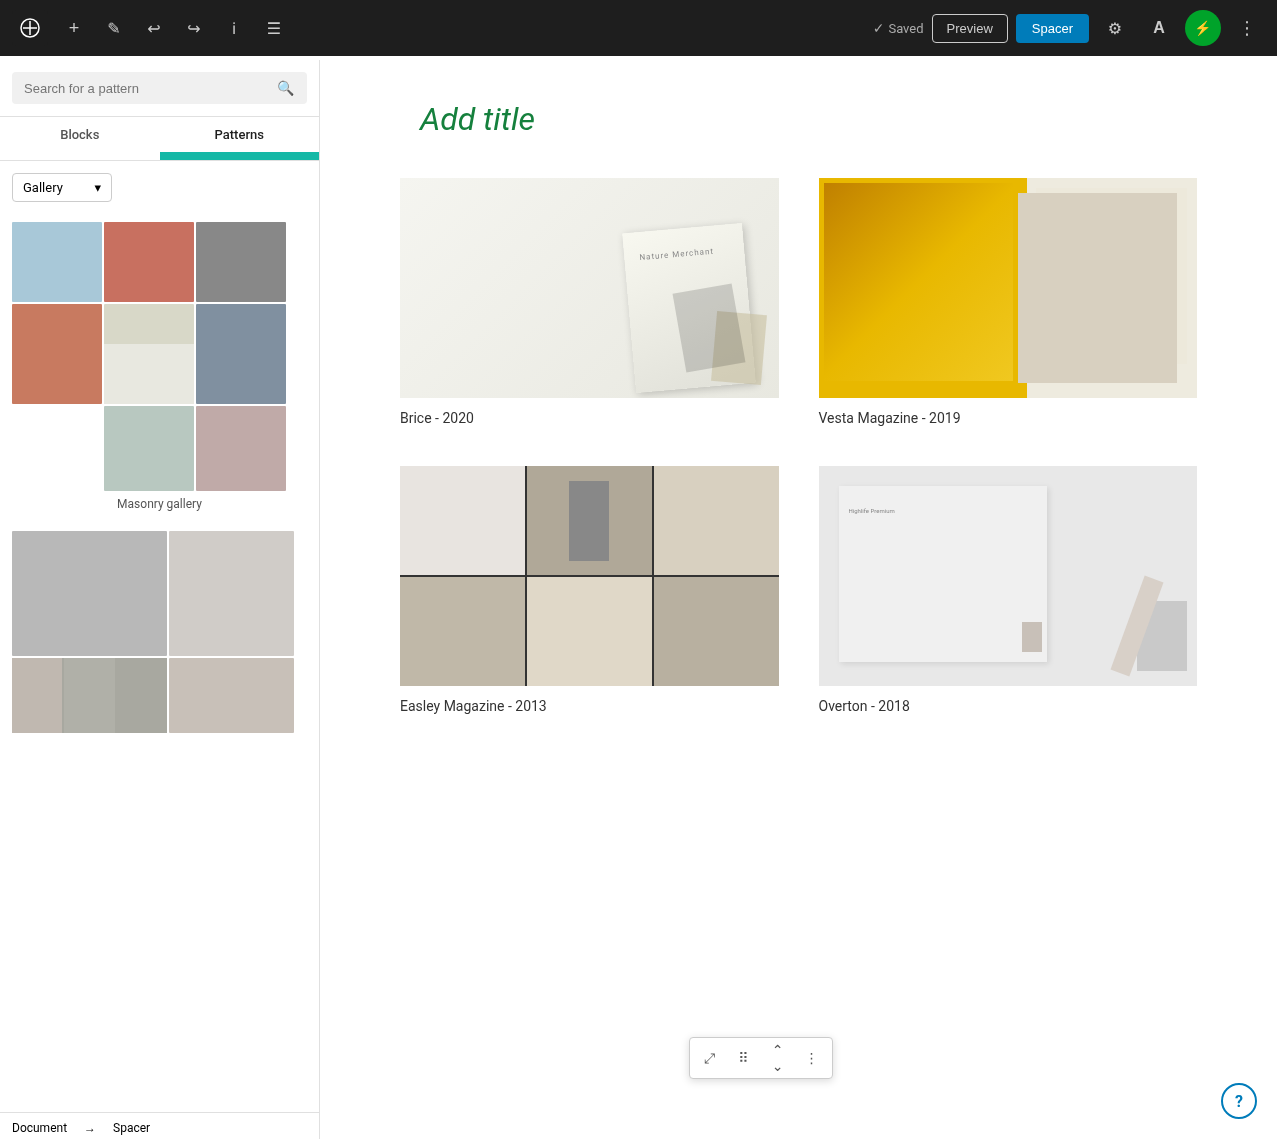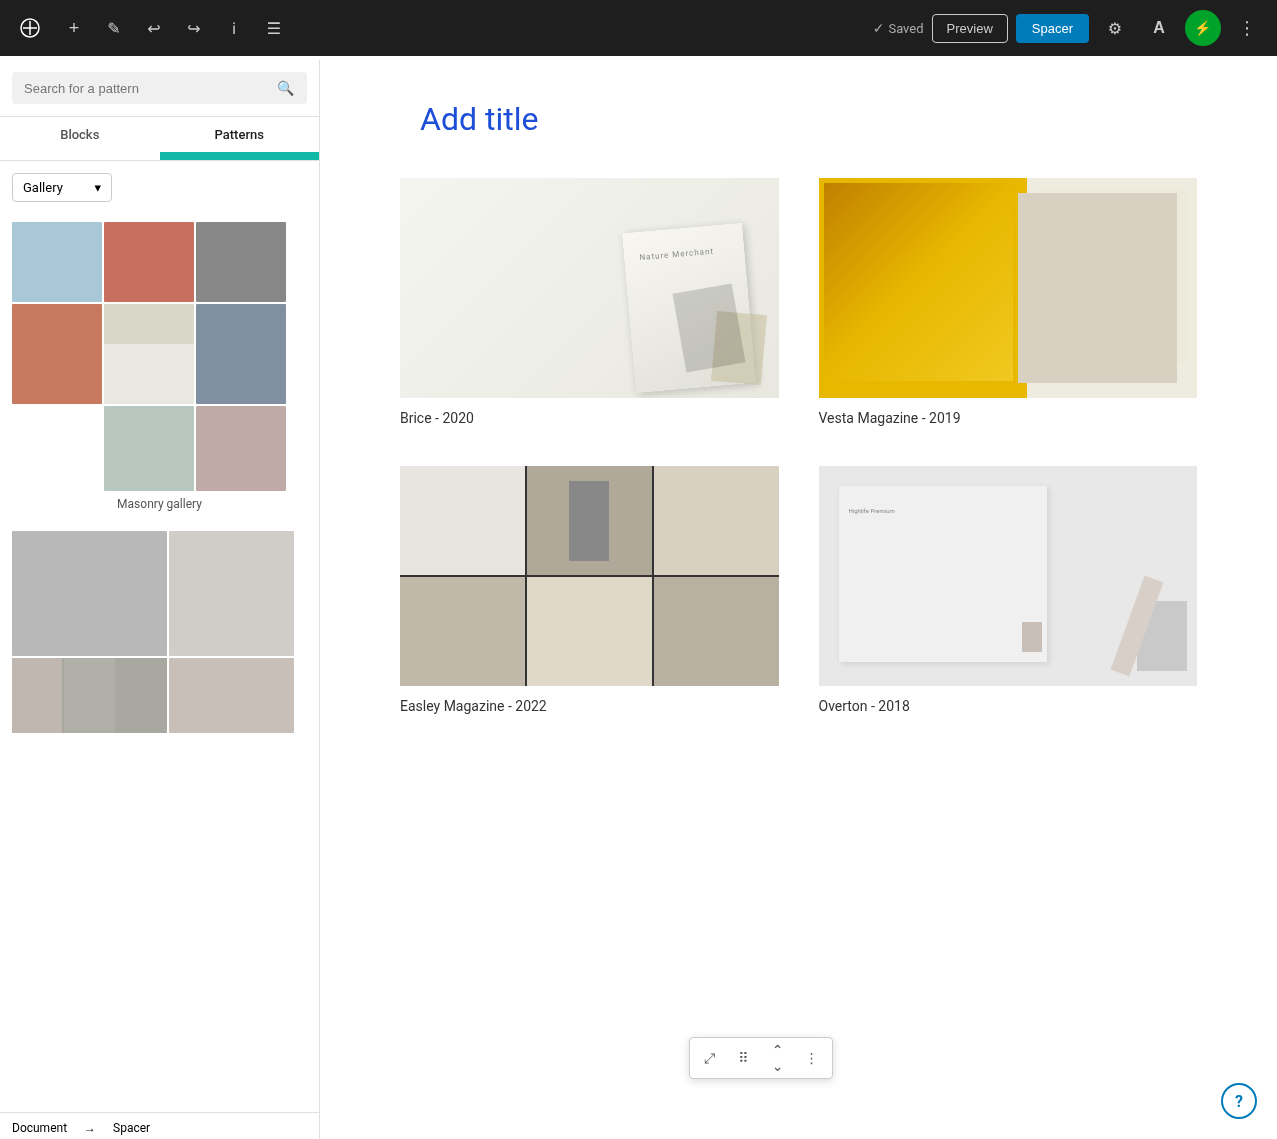--- a/index.html
+++ b/index.html
@@ -186,24 +186,25 @@
     
     .editor-main {
       flex: 1;
       overflow-y: auto;
       padding: 40px 80px;
       background: #fff;
     }
 
     .page-title-placeholder {
       font-size: 32px;
-      color: #1d4ed8;
+      color: #15803d;
       font-weight: 400;
       margin-bottom: 40px;
       padding-left: 20px;
+      font-style: italic;
     }
 
     
     .gallery-grid {
       display: grid;
       grid-template-columns: 1fr 1fr;
       gap: 40px;
       margin-bottom: 40px;
     }
 
@@ -418,21 +419,21 @@
         <div class="gallery-img" style="display:grid; grid-template-columns: repeat(3,1fr); grid-template-rows:repeat(2,1fr); gap:2px; background:#333;">
           <div style="background:#e8e4e0;"></div>
           <div style="background:#b0a898; display:flex; align-items:center; justify-content:center;">
             <div style="width:40px; height:80px; background:#888;"></div>
           </div>
           <div style="background:#d8d0c0;"></div>
           <div style="background:#c0b8a8;"></div>
           <div style="background:#e0d8c8;"></div>
           <div style="background:#b8b0a0;"></div>
         </div>
-        <div class="gallery-caption">Easley Magazine - 2022</div>
+        <div class="gallery-caption">Easley Magazine - 2013</div>
       </div>
 
       <div class="gallery-item">
         <div class="gallery-img img-overton" style="background:#e8e8e8; position:relative; overflow:hidden;">
           <div style="position:absolute; top:20px; left:20px; width:55%; height:80%; background:#f0f0f0; box-shadow:2px 2px 6px rgba(0,0,0,0.1);">
             <div style="position:absolute; top:20px; left:10px; font-size:6px; color:#888; line-height:1.5;">Highlife Premium</div>
             <div style="position:absolute; bottom:10px; right:5px; width:20px; height:30px; background:#c8c0b8;"></div>
           </div>
           <div style="position:absolute; bottom:15px; right:10px; width:50px; height:70px; background:#c0c0c0; opacity:0.8;"></div>
           <div style="position:absolute; bottom:10px; right:50px; width:20px; height:100px; background:#d8d0c8; transform: rotate(20deg);"></div>

